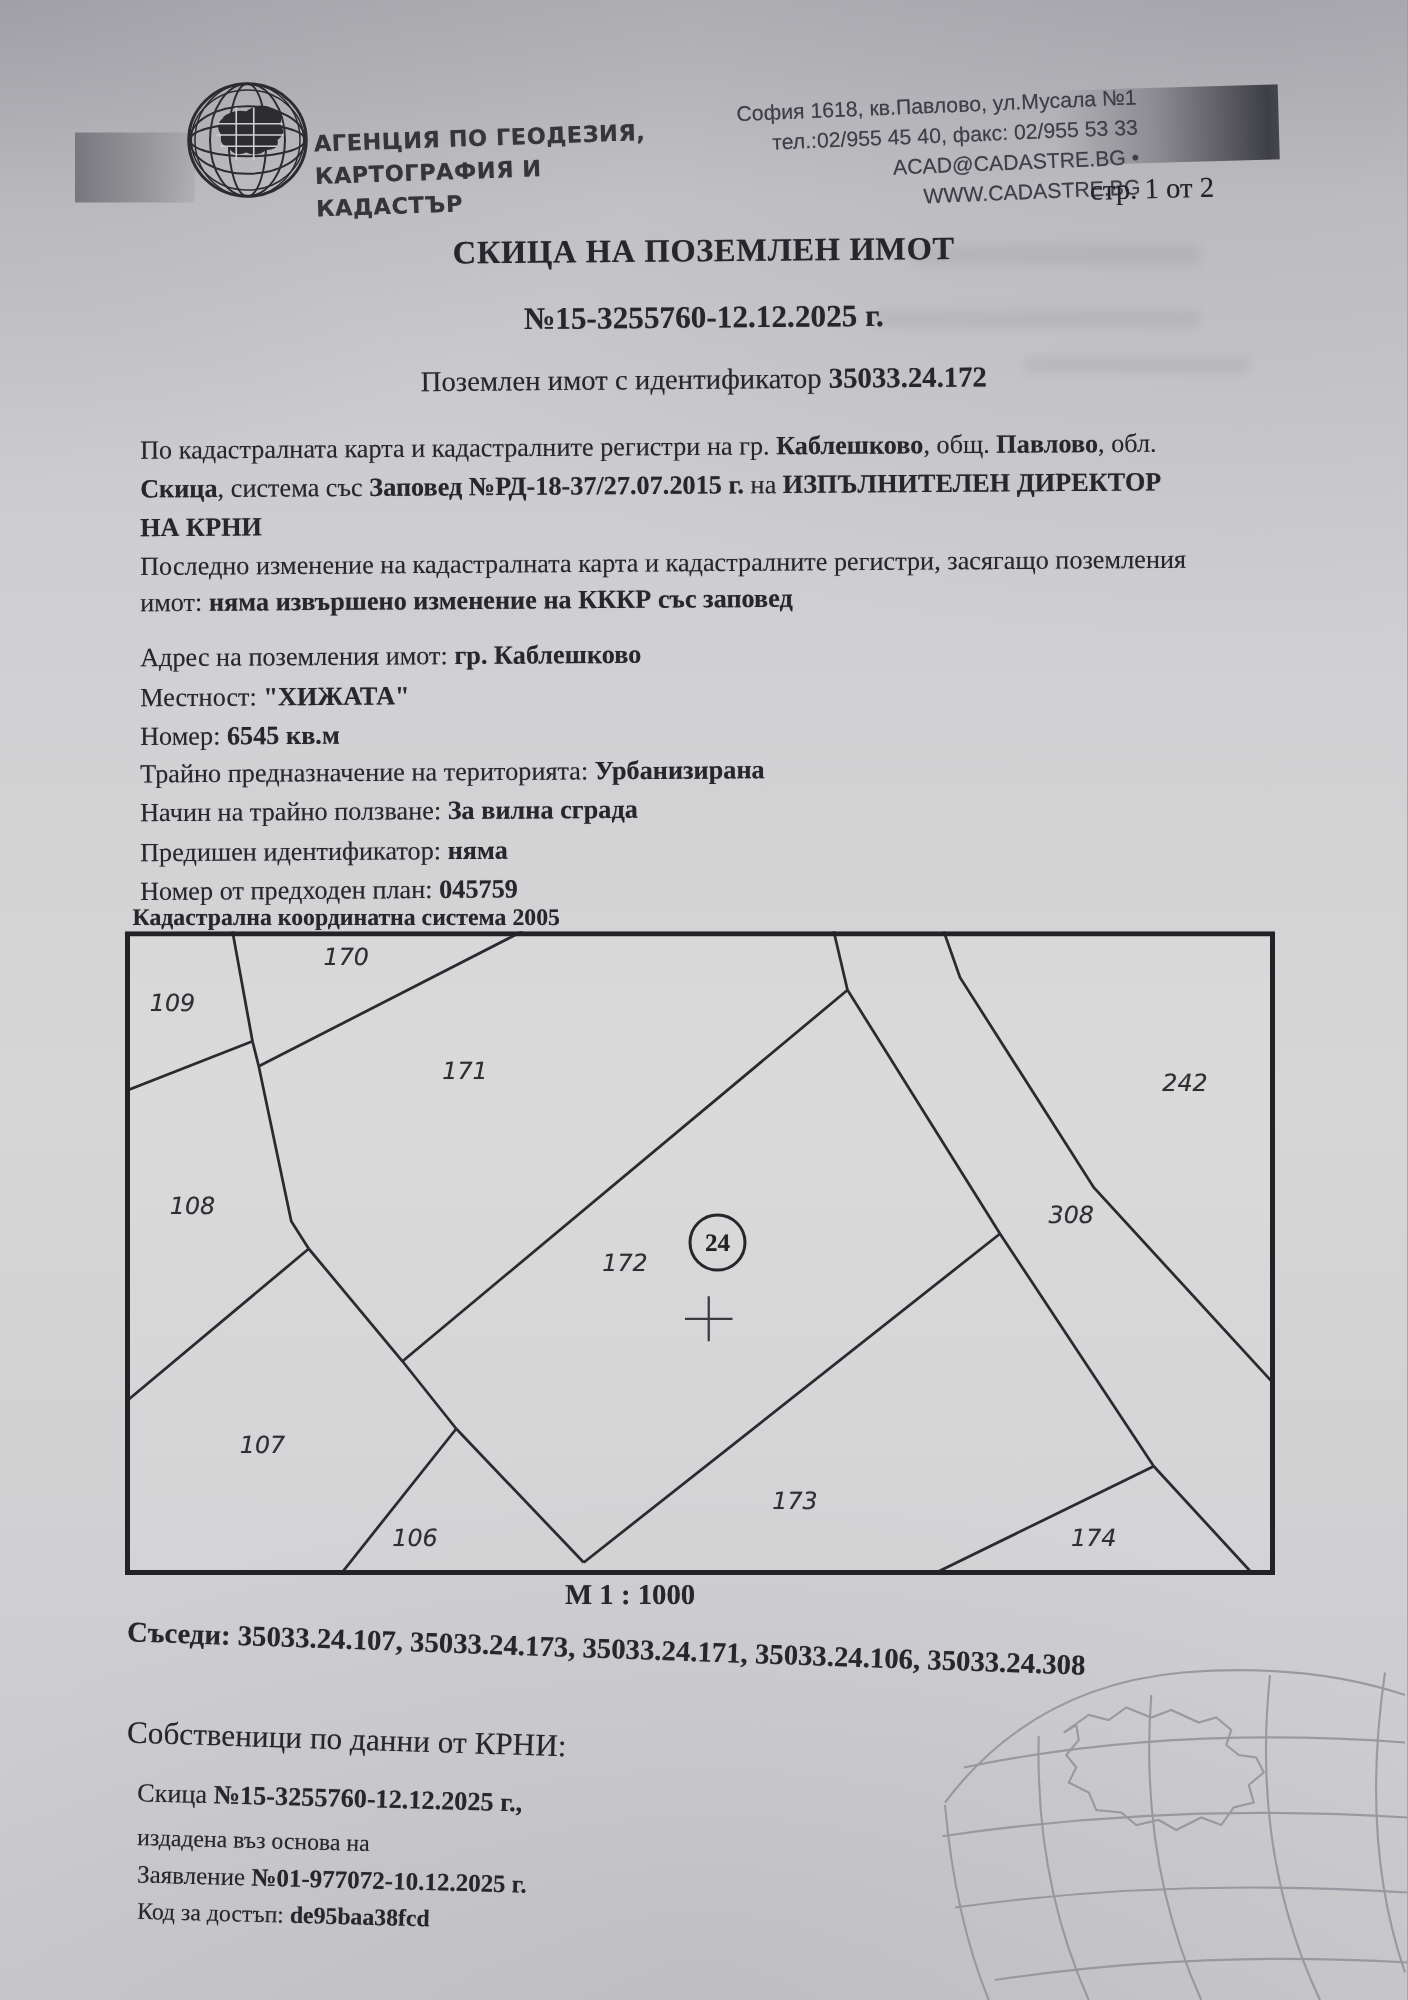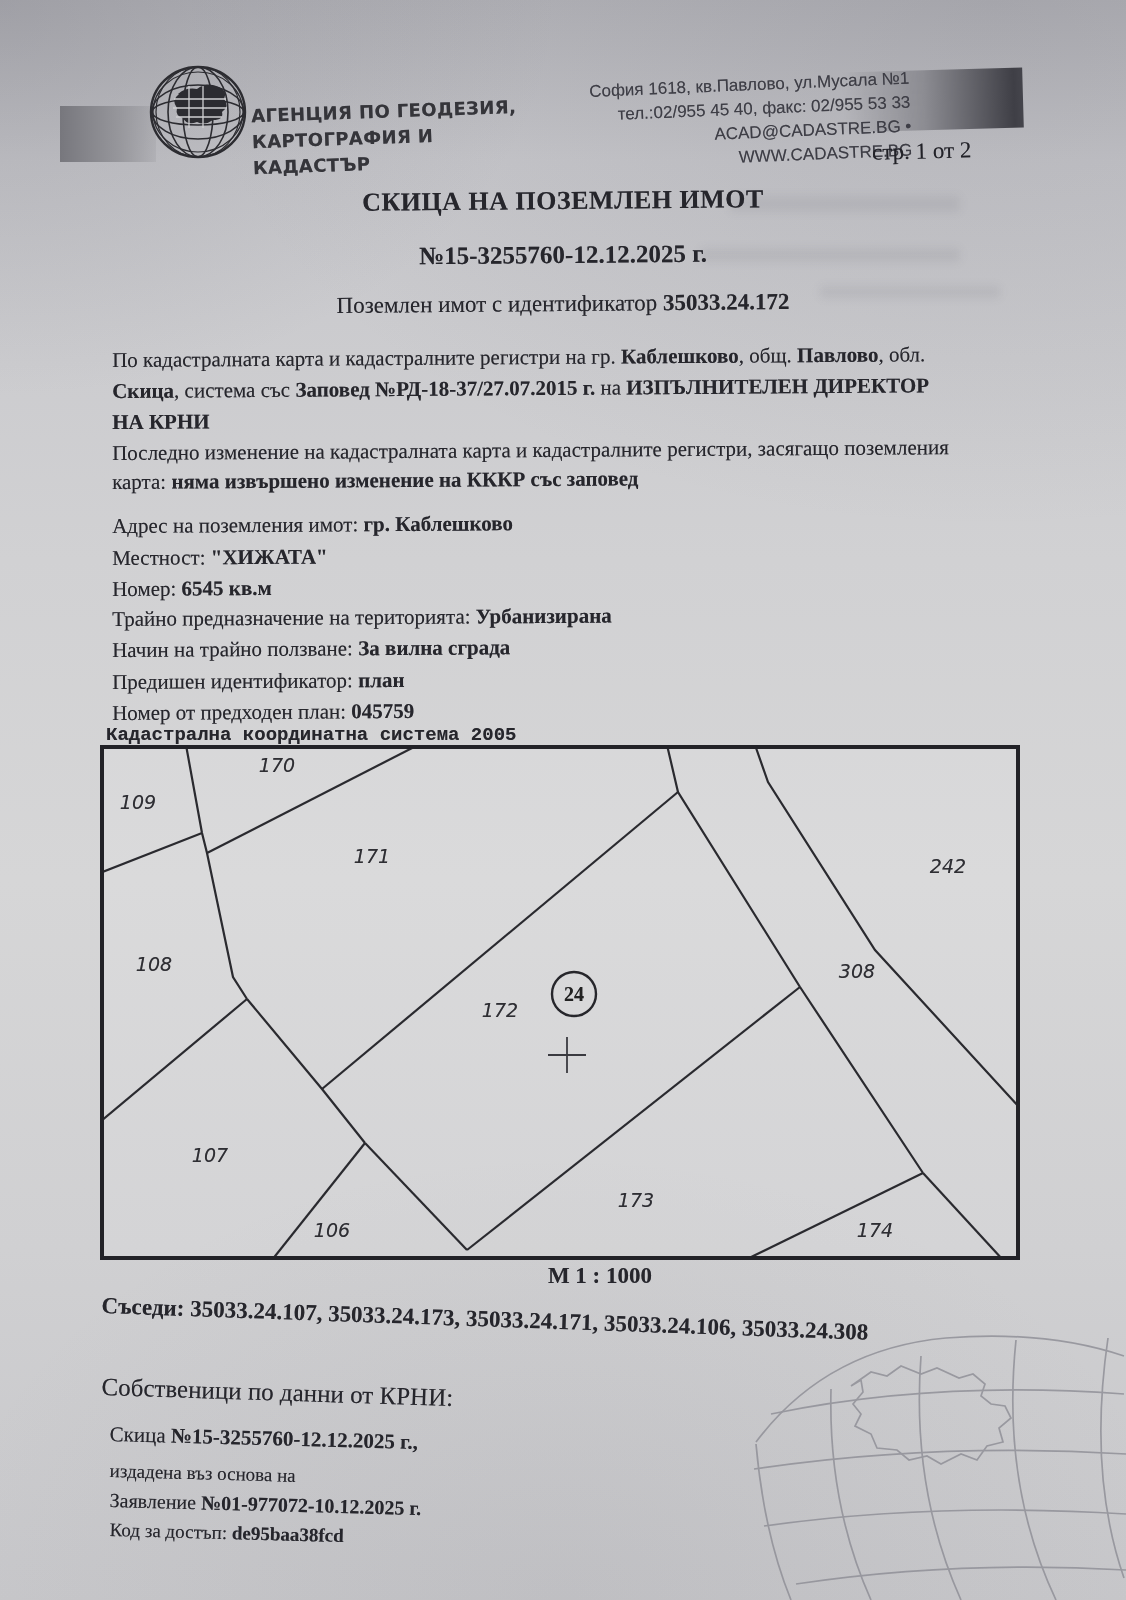--- a/index.html
+++ b/index.html
@@ -28,27 +28,27 @@
   .address{left:553px;top:74px;width:358px;text-align:right;transform:rotate(-2.4deg);
     font-family:"Liberation Sans","DejaVu Sans",sans-serif;font-size:17px;line-height:24px;color:#3e3e46;}
   .page-ind{left:872px;top:138px;width:140px;font-size:23px;transform:rotate(-1.5deg);color:#222228;}
   
   .t-center{left:0;width:1126px;text-align:center;transform:rotate(-.5deg);}
   .title1{top:186px;font-size:26px;font-weight:bold;letter-spacing:.5px;}
   .title2{top:241px;font-size:25px;font-weight:bold;}
   .title3{top:291px;font-size:23px;}
   
   .txt{left:112px;width:900px;font-size:21px;white-space:nowrap;transform:rotate(-.4deg);transform-origin:left top;}
-  .map-note{left:106px;top:724px;font-size:19px;font-weight:bold;font-family:Liberation Mono, monospace;}
+  .map-note{left:106px;top:724px;font-size:19px;font-weight:bold;}
   
   .map{left:100px;top:745px;width:920px;height:515px;}
   .map svg{display:block;}
   .plabel{font:italic 19px "DejaVu Sans","Liberation Sans",sans-serif;fill:#2e2e33;text-anchor:middle;}
   .subject-num{font:bold 20px "Liberation Serif",serif;fill:#222;text-anchor:middle;}
-  .scale-label{left:452px;top:1263px;width:200px;text-align:right;font-size:23px;font-weight:bold;}
+  .scale-label{left:452px;top:1263px;width:200px;text-align:left;font-size:23px;font-weight:bold;}
   .neighbors{left:102px;top:1293px;width:820px;font-size:23px;transform:rotate(2deg);transform-origin:left top;white-space:nowrap;}
   .owners-title{left:102px;top:1373px;font-size:25px;transform:rotate(1.8deg);transform-origin:left top;}
   .owner-line{left:110px;white-space:nowrap;transform:rotate(1.5deg);transform-origin:left top;}
   .ol0{top:1422px;font-size:21px;}
   .ol1{top:1460px;font-size:19px;}
   .ol2{top:1489px;font-size:20px;}
   .ol3{top:1519px;font-size:19px;}
   
   .page{text-shadow:0 0 .6px rgba(40,40,50,.45);}
   .wm{left:736px;top:1294px;}
@@ -95,28 +95,28 @@
   <div class="abs page-ind">стр. 1 от 2</div>
 
   <div class="abs t-center title1">СКИЦА НА ПОЗЕМЛЕН ИМОТ</div>
   <div class="abs t-center title2">№15-3255760-12.12.2025 г.</div>
   <div class="abs t-center title3"><span>Поземлен имот с идентификатор </span><span class="b">35033.24.172</span></div>
 
   <div class="abs txt" style="top:348px;"><span>По кадастралната карта и кадастралните регистри на гр. </span><span class="b">Каблешково</span><span>, общ. </span><span class="b">Павлово</span><span>, обл.</span></div>
   <div class="abs txt" style="top:379px;"><span class="b">Скица</span><span>, система със </span><span class="b">Заповед №РД-18-37/27.07.2015 г.</span><span> на </span><span class="b">ИЗПЪЛНИТЕЛЕН ДИРЕКТОР</span></div>
   <div class="abs txt" style="top:410px;"><span class="b">НА КРНИ</span></div>
   <div class="abs txt" style="top:441px;"><span>Последно изменение на кадастралната карта и кадастралните регистри, засягащо поземления</span></div>
-  <div class="abs txt" style="top:470px;"><span>карта: </span><span class="b">няма извършено изменение на КККР със заповед</span></div>
+  <div class="abs txt" style="top:470px;"><span>имот: </span><span class="b">няма извършено изменение на КККР със заповед</span></div>
 
   <div class="abs txt" style="top:514px;"><span>Адрес на поземления имот: </span><span class="b">гр. Каблешково</span></div>
   <div class="abs txt" style="top:546px;"><span>Местност: </span><span class="b">"ХИЖАТА"</span></div>
   <div class="abs txt" style="top:577px;"><span>Номер: </span><span class="b">6545 кв.м</span></div>
   <div class="abs txt" style="top:607px;"><span>Трайно предназначение на територията: </span><span class="b">Урбанизирана</span></div>
   <div class="abs txt" style="top:638px;"><span>Начин на трайно ползване: </span><span class="b">За вилна сграда</span></div>
-  <div class="abs txt" style="top:670px;"><span>Предишен идентификатор: </span><span class="b">план</span></div>
+  <div class="abs txt" style="top:670px;"><span>Предишен идентификатор: </span><span class="b">няма</span></div>
   <div class="abs txt" style="top:701px;"><span>Номер от предходен план: </span><span class="b">045759</span></div>
 
   <div class="abs map-note">Кадастрална координатна система 2005</div>
 
   <div class="abs map">
     <svg width="920" height="515" viewBox="0 0 920 515">
       <rect x="0" y="0" width="920" height="515" fill="rgba(255,255,255,0.10)" stroke="none"></rect>
       <g fill="none" stroke="#2a2a2f" stroke-width="2.2">
         <path d="M86,0 L102,88 L107,108 L133,232 L147,254"></path>
         <path d="M0,128 L102,88"></path>

